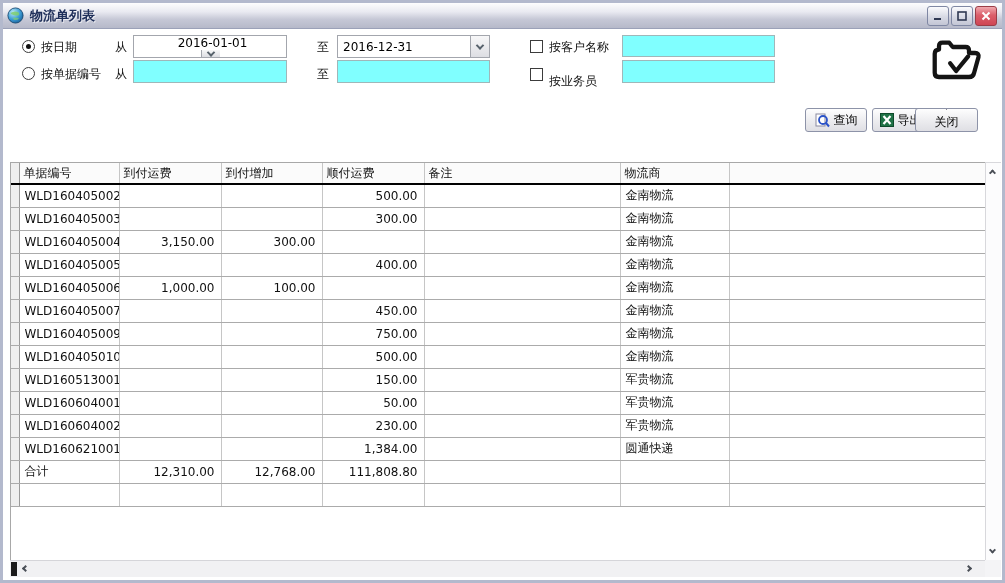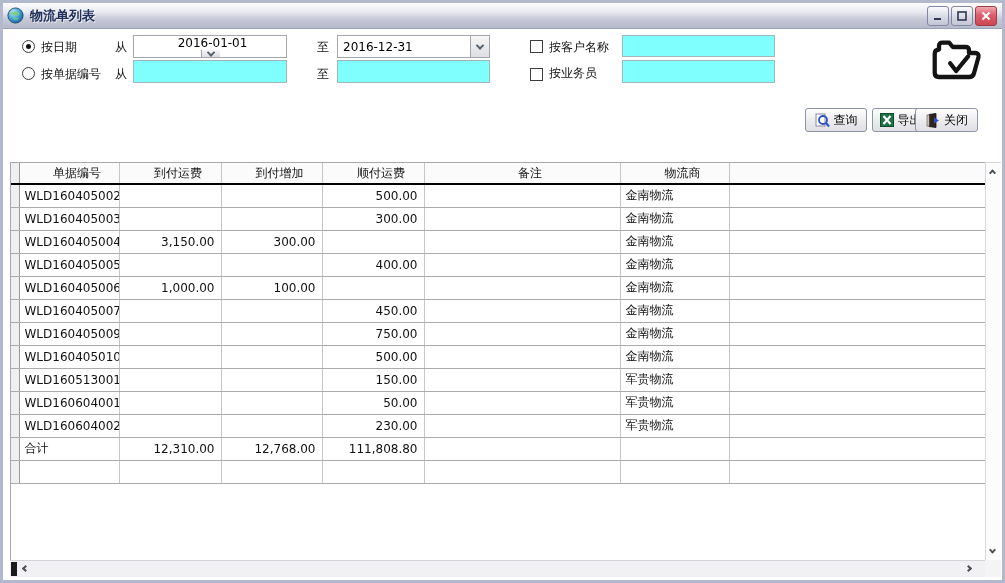--- a/index.html
+++ b/index.html
@@ -76,21 +76,21 @@
   .grid {
     position: absolute; left: 7px; top: 133px; width: 975px; height: 398px;
     overflow: hidden; border-top: 1px solid #a8a8a8; border-left: 1px solid #a8a8a8;
     background: #fff;
   }
   table { border-collapse: collapse; table-layout: fixed; width: 975px; }
   th, td {
     height: 23px; border-right: 1px solid #c6c6c6; border-bottom: 1px solid #ababab;
     font-weight: normal; font-size: 12px; overflow: hidden; white-space: nowrap;
   }
-  thead th { height: 21px; border-bottom: 2px solid #000; text-align: center; padding-left: 16px; background: #fbfbfb; }
+  thead th { height: 21px; border-bottom: 2px solid #000; text-align: left; padding-left: 4px; background: #fbfbfb; }
   td.txt { text-align: left; padding-left: 5px; }
   td.num { text-align: right; padding-right: 6px; }
   .rowhdr { background: #efefef; border-right: 1px solid #9a9a9a; }
 
   
   .vscroll {
     position: absolute; left: 982px; top: 133px; width: 16px; height: 398px;
     background: #fcfcfd; border-left: 1px solid #d8d8dc; border-top:1px solid #d8d8dc;
   }
   .vscroll .a-up   { position: absolute; top: 6px; left: 4px; }
@@ -167,21 +167,21 @@
     <span class="lbl" style="left:38px;top:37px;">按单据编号</span>
     <span class="lbl" style="left:112px;top:37px;">从</span>
     <input class="cyan-input" style="left: 130px; top: 31px; width: 154px;" value="">
     <span class="lbl" style="left:314px;top:37px;">至</span>
     <input class="cyan-input" style="left: 334px; top: 31px; width: 153px;" value="">
 
     <span class="cb" style="left:527px;top:11px;"></span>
     <span class="lbl" style="left:546px;top:10px;">按客户名称</span>
     <input class="cyan-input" style="left: 619px; top: 6px; width: 153px; height: 22px;" value="">
     <span class="cb" style="left:527px;top:39px;"></span>
-    <span class="lbl" style="left:546px;top:36px;">按业务员</span>
+    <span class="lbl" style="left:546px;top:44px;">按业务员</span>
     <input class="cyan-input" style="left: 619px; top: 31px; width: 153px;" value="">
 
     <svg class="folder-icon" viewBox="0 0 64 56">
       <path d="M11 17 q-5 0 -5 5 v22 q0 5 5 5 h35 q5 0 6 -5 l5 -18 q1 -5 -4 -5 h-7 v-3 q0 -4 -4 -4 h-15 l-4 -5 h-8 q-4 0 -4 4 z" fill="#fff" stroke="#141414" stroke-width="5" stroke-linejoin="round"></path>
       <path d="M24 33 l7 9 l14 -17" fill="none" stroke="#141414" stroke-width="5" stroke-linecap="round" stroke-linejoin="round"></path>
     </svg>
 
     <div class="btn" style="left:802px;width:62px;">
       <svg width="15" height="15" viewBox="0 0 15 15">
         <rect x="1" y="1" width="9" height="12" fill="#fefefe" stroke="#8a8aa0" stroke-width="1"></rect>
@@ -190,21 +190,21 @@
       </svg>
       <span>查询</span>
     </div>
     <div class="btn" style="left:869px;width:57px;">
       <svg width="14" height="14" viewBox="0 0 14 14">
         <rect x="0.5" y="0.5" width="13" height="13" fill="#1F7246" stroke="#0e4a2b"></rect>
         <path d="M3.5 3 L10.5 11 M10.5 3 L3.5 11" stroke="#fff" stroke-width="2.2"></path>
       </svg>
       <span>导出</span>
     </div>
-    <div class="btn" style="left:912px;width:63px;">
+    <div class="btn" style="left:912px;width:63px;flex-direction:column;">
       <svg width="15" height="15" viewBox="0 0 15 15">
         <path d="M4 1.5 L11 0.5 L11 14.5 L4 13.5 Z" fill="#2e2520" stroke="#17110d" stroke-width="0.8"></path>
         <rect x="2" y="2" width="2.2" height="11" fill="#d8cfc2" stroke="#5c4a38" stroke-width="0.6"></rect>
         <path d="M14 7.5 L9 4.5 L9 10.5 Z" fill="#2a52c8"></path>
       </svg>
       <span>关闭</span>
     </div>
 
     <div class="grid">
       <table>
@@ -336,20 +336,30 @@
               <td class="txt">WLD160604002</td>
               <td class="num"></td>
               <td class="num"></td>
               <td class="num">230.00</td>
               <td class="txt"></td>
               <td class="txt">军贵物流</td>
               <td class="txt"></td>
             </tr>
             <tr>
               <td class="rowhdr"></td>
+              <td class="txt">WLD160621001</td>
+              <td class="num"></td>
+              <td class="num"></td>
+              <td class="num">1,384.00</td>
+              <td class="txt"></td>
+              <td class="txt">圆通快递</td>
+              <td class="txt"></td>
+            </tr>
+            <tr>
+              <td class="rowhdr"></td>
               <td class="txt">合计</td>
               <td class="num">12,310.00</td>
               <td class="num">12,768.00</td>
               <td class="num">111,808.80</td>
               <td class="txt"></td>
               <td class="txt"></td>
               <td class="txt"></td>
             </tr>
             <tr>
               <td class="rowhdr"></td>

